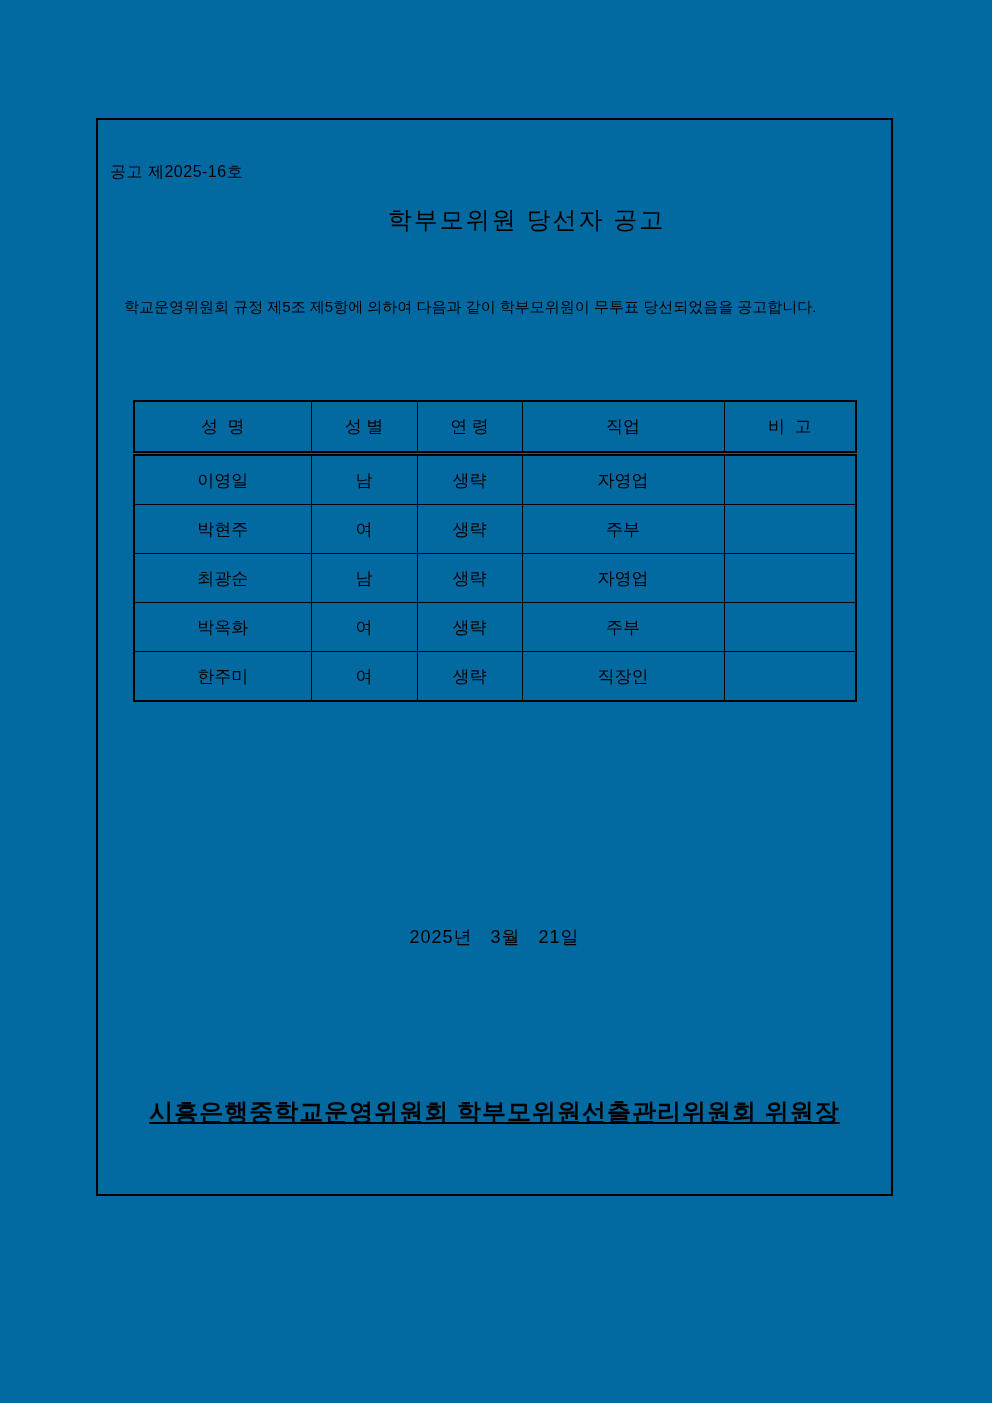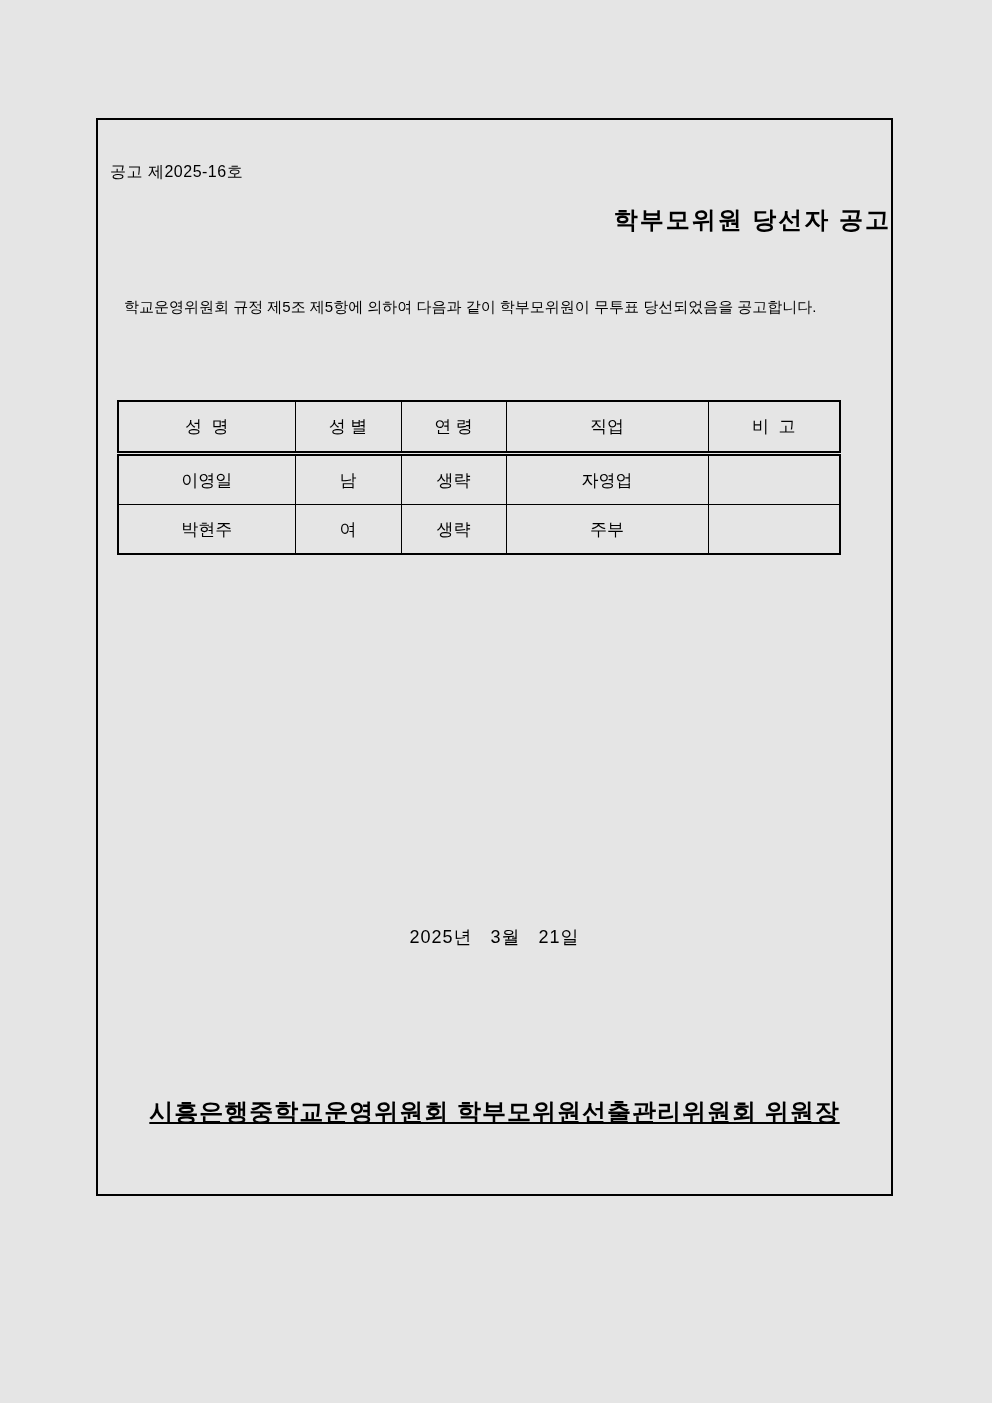--- a/index.html
+++ b/index.html
@@ -6,21 +6,21 @@
     margin: 0;
     padding: 0;
     background: #ffffff;
     font-family: "Liberation Sans", "DejaVu Sans", sans-serif;
     color: #000000;
   }
   .page {
     position: relative;
     width: 992px;
     height: 1403px;
-    background: #e5e5e5;
+    background: #0369a1;
     overflow: hidden;
   }
   .border-box {
     position: absolute;
     left: 96px;
     top: 118px;
     width: 793px;
     height: 1074px;
     border: 2px solid #000000;
   }
@@ -30,38 +30,39 @@
     top: 42px;
     font-size: 16px;
     letter-spacing: 0.5px;
     white-space: pre;
   }
   .doc-title {
     position: absolute;
     left: 0;
     top: 84px;
     width: 100%;
-    text-align: right;
+    text-align: center;
     font-size: 24px;
-    font-weight: bold;
+    font-weight: normal;
     letter-spacing: 2px;
     white-space: pre;
+    padding-left: 32px;
   }
   .body-text {
     position: absolute;
     left: 26px;
     top: 178px;
     width: 760px;
     font-size: 15px;
     letter-spacing: 0px;
     white-space: nowrap;
   }
   table.members {
     position: absolute;
-    left: 19px;
+    left: 35px;
     top: 280px;
     width: 722px;
     border-collapse: collapse;
     table-layout: fixed;
   }
   table.members, table.members th, table.members td {
     border: 1px solid #000000;
   }
   table.members {
     border: 2px solid #000000;
@@ -143,20 +144,41 @@
           <td>자영업</td>
           <td></td>
         </tr>
         <tr>
           <td>박현주</td>
           <td>여</td>
           <td>생략</td>
           <td>주부</td>
           <td></td>
         </tr>
+        <tr>
+          <td>최광순</td>
+          <td>남</td>
+          <td>생략</td>
+          <td>자영업</td>
+          <td></td>
+        </tr>
+        <tr>
+          <td>박옥화</td>
+          <td>여</td>
+          <td>생략</td>
+          <td>주부</td>
+          <td></td>
+        </tr>
+        <tr>
+          <td>한주미</td>
+          <td>여</td>
+          <td>생략</td>
+          <td>직장인</td>
+          <td></td>
+        </tr>
       </tbody>
     </table>
 
     <div class="doc-date">2025년   3월   21일</div>
 
     <div class="signature">시흥은행중학교운영위원회 학부모위원선출관리위원회 위원장</div>
 
   </div>
 </div>
 

